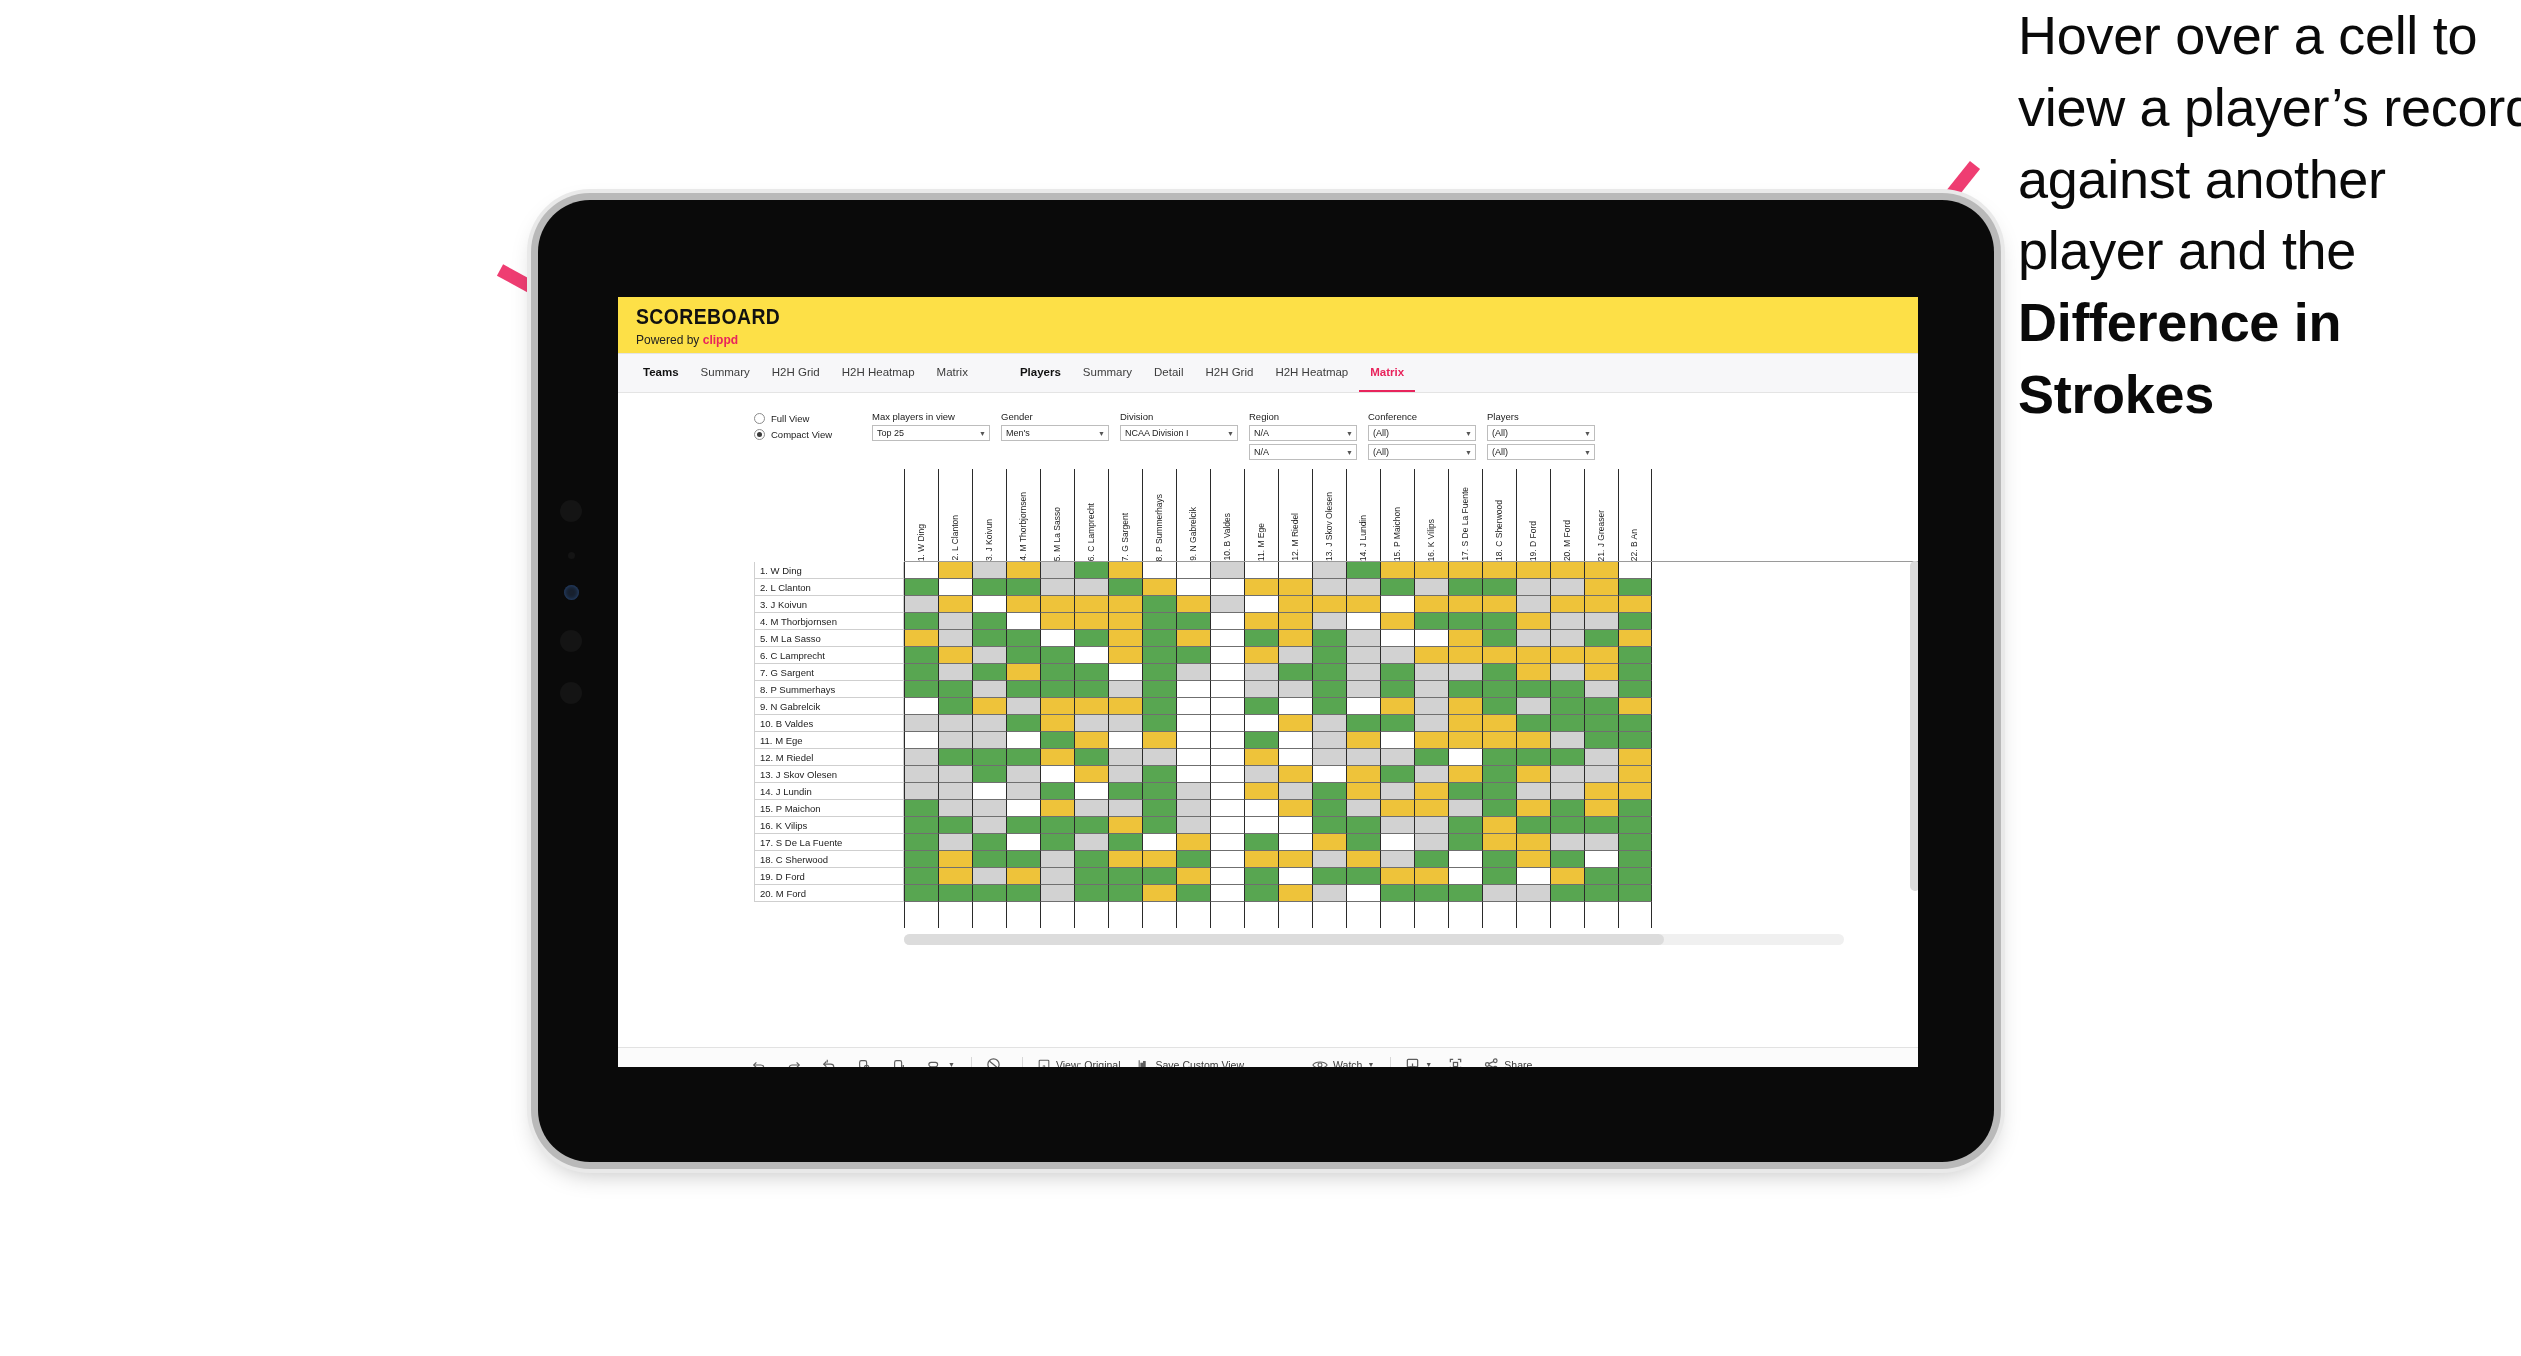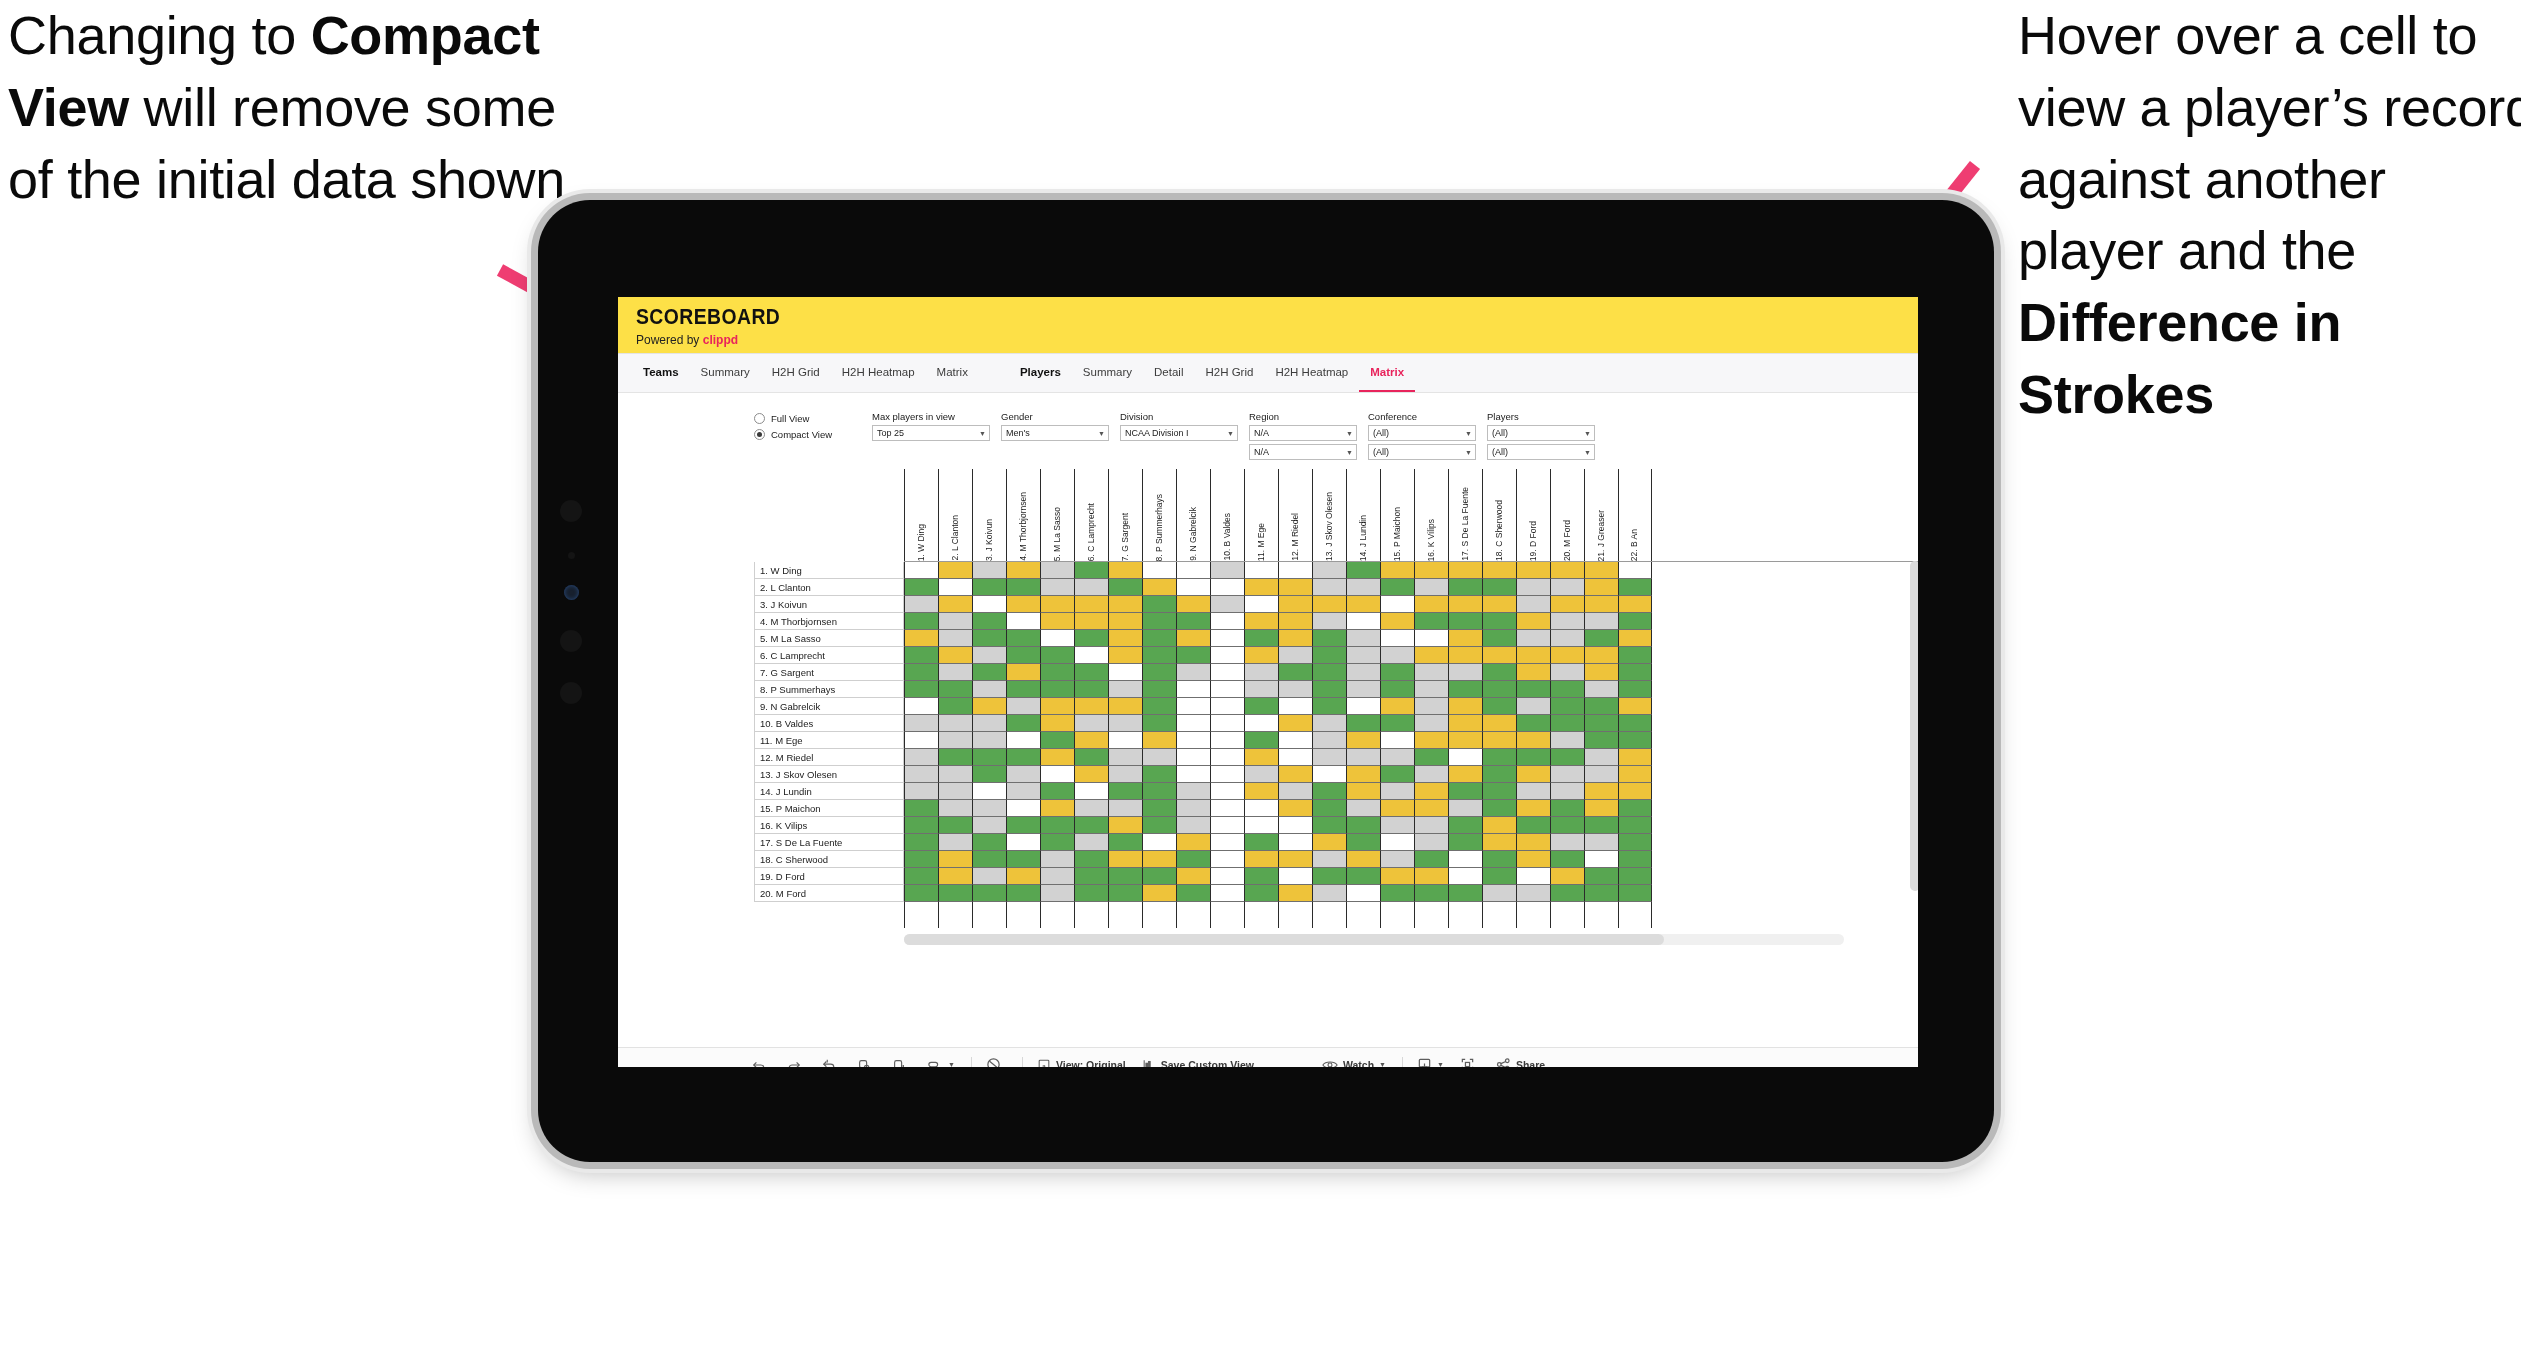--- a/index.html
+++ b/index.html
@@ -183,32 +183,29 @@
   .tt-lab { font-size: 8.5px; color: #6d6d6d; }
   .tt-val { font-size: 12px; font-weight: 700; color: #1a1a1a; margin-top: 2px; letter-spacing: 0.6px; }
 
   
   .toolbar {
     position: absolute; left: 0; bottom: 0; width: 100%;
     height: 34px; background: #fbfbfb; border-top: 1px solid #e2e2e2;
     display: flex; align-items: center; padding-left: 134px; box-sizing: border-box;
   }
   .tb-item { display: flex; align-items: center; color: #5d5d5d; font-size: 10.5px; margin-right: 16px; }
-  .tb-item.txt { font-weight: 700; color: #3a3a3a; justify-content: center; }
+  .tb-item.txt { font-weight: 400; color: #3a3a3a; justify-content: center; }
   .tb-item svg { margin-right: 5px; }
   .tb-div { width: 1px; height: 15px; background: #d8d8d8; margin: 0 14px 0 0; }
 </style>
 </head>
 <body>
 
 <div id="page">
 
-  <div class="annot" id="annot-left">
-    <span>Changing to </span><b>Compact View</b><span> will remove some of the initial data shown</span>
-  </div>
 
   <div class="annot" id="annot-right">
     <span>Hover over a cell to view a player’s record against another player and the </span><b>Difference in Strokes</b>
   </div>
 
   <svg class="arrow-svg" viewBox="0 0 2521 1356">
     <defs>
       <marker id="ah" markerWidth="7" markerHeight="7" refX="3" refY="3.5" orient="auto">
         <path d="M0,0 L7,3.5 L0,7 z" fill="#ef3d72"></path>
       </marker>

